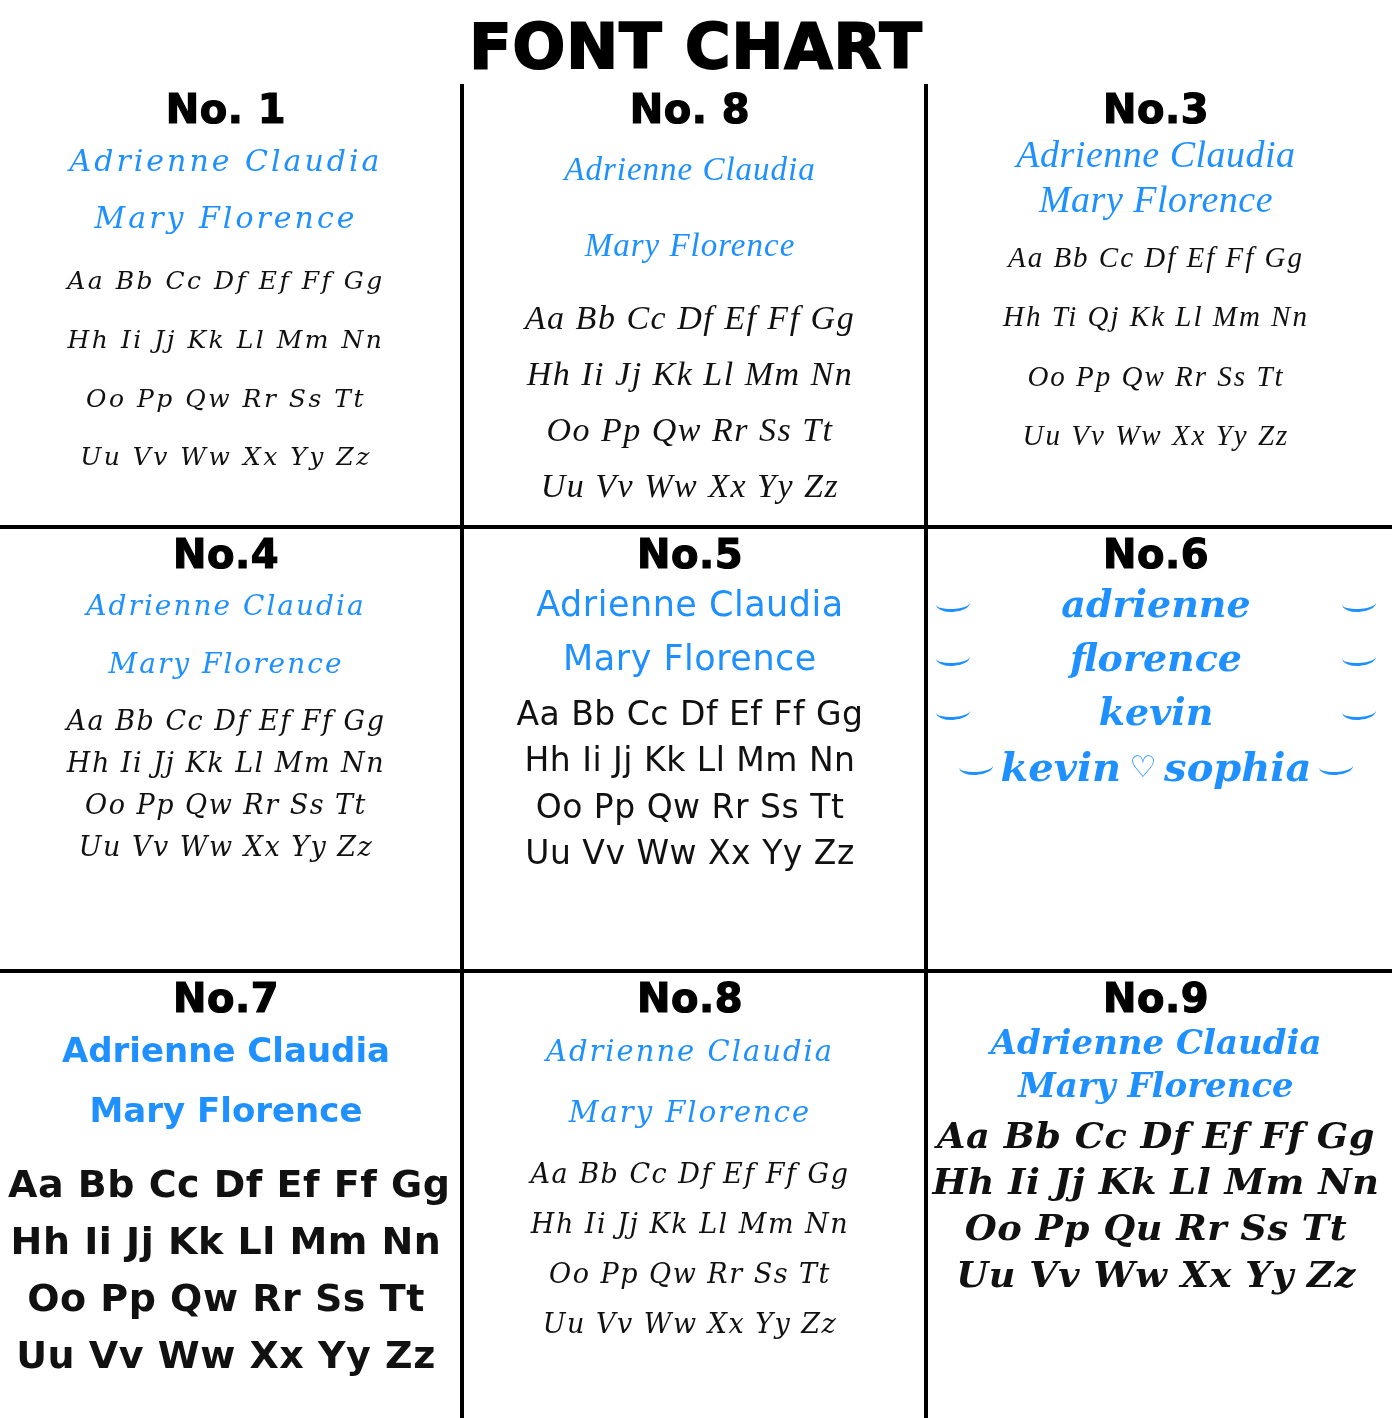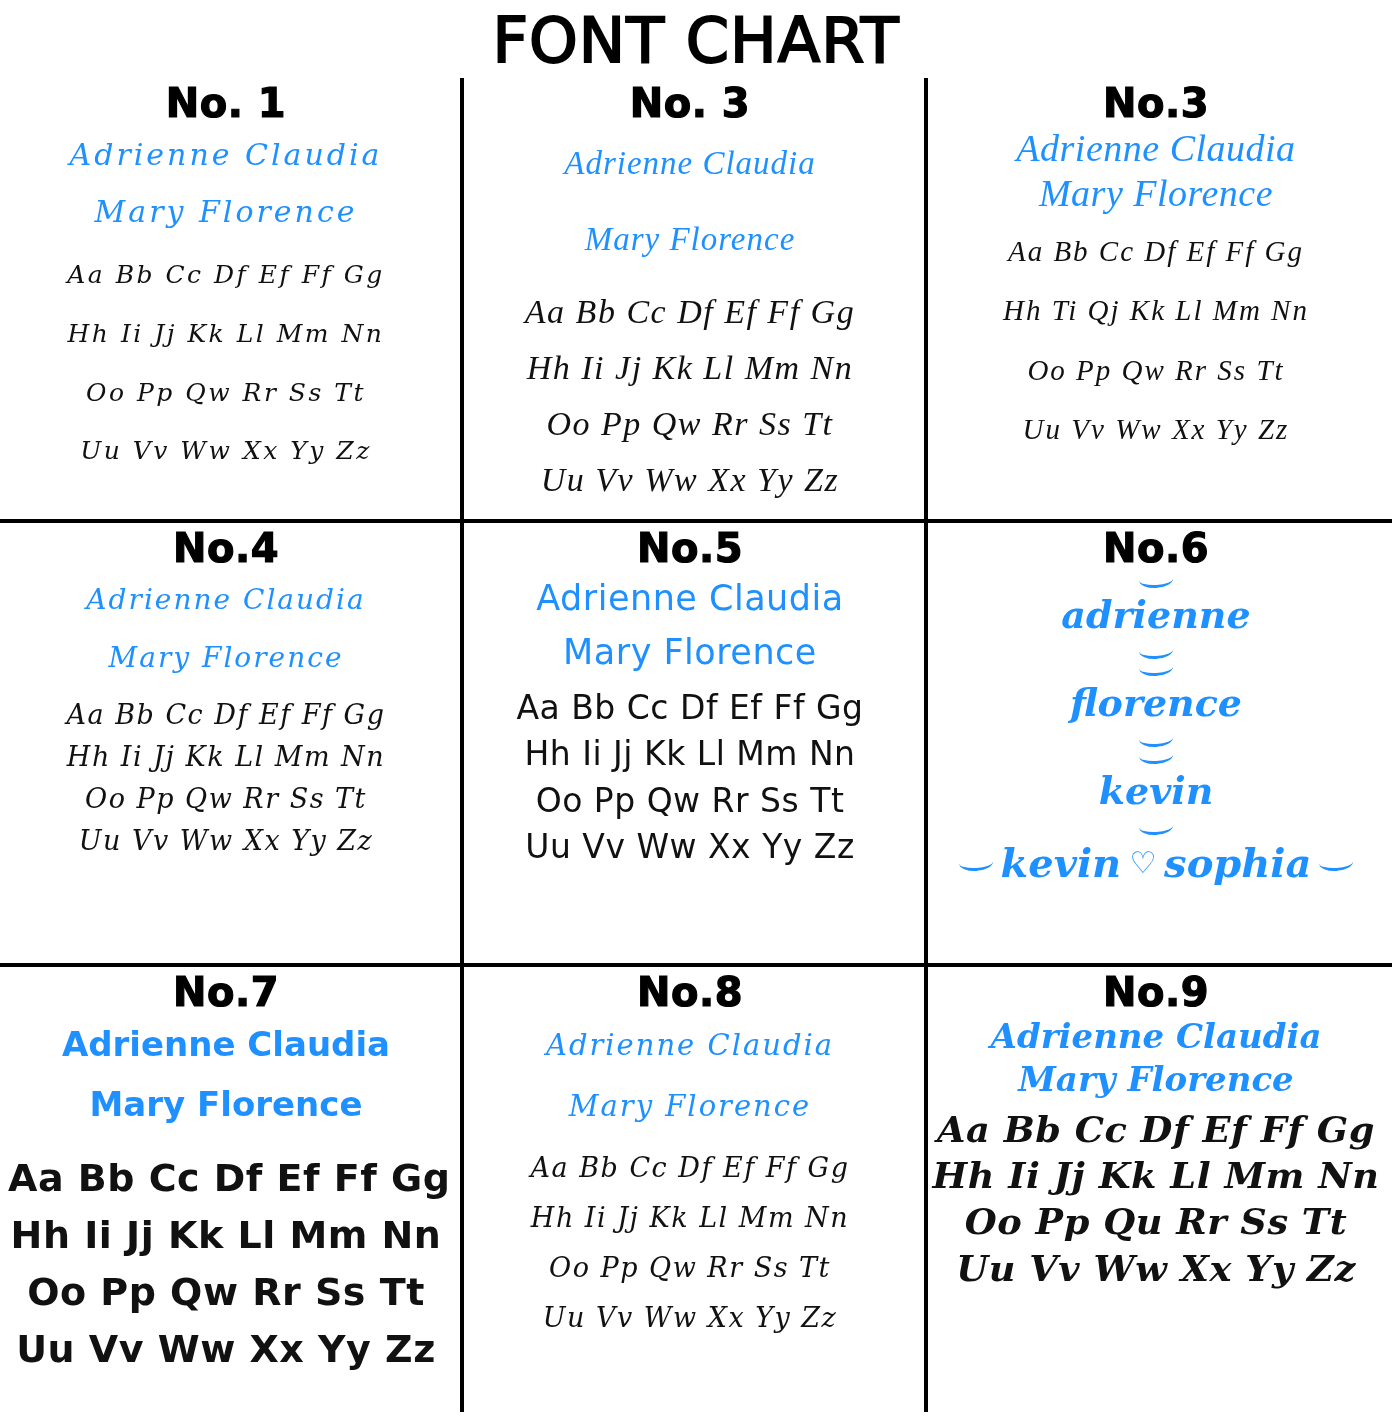--- a/index.html
+++ b/index.html
@@ -18,25 +18,25 @@
   .sheet {
     position: relative;
     width: 1392px;
     height: 1418px;
     box-sizing: border-box;
   }
 
   .chart-title {
     text-align: center;
     font-family: "DejaVu Sans", sans-serif;
-    font-weight: 400;
+    font-weight: 700;
     font-size: 62px;
     letter-spacing: 1px;
     line-height: 1;
-    padding-top: 10px;
+    padding-top: 16px;
     padding-bottom: 6px;
     -webkit-text-stroke: 2px #000;
   }
 
   .grid {
     display: grid;
     grid-template-columns: 1fr 1fr 1fr;
     grid-template-rows: 1fr 1fr 1fr;
     width: 1392px;
     height: 1334px;
@@ -186,21 +186,21 @@
     font-style: italic;
     font-weight: 700;
     font-size: 38px;
     line-height: 1.42;
     letter-spacing: 0px;
   }
   .f6 .swash-line {
     display: flex;
     align-items: center;
     justify-content: space-between;
-    flex-direction: column;
+    gap: 8px;
   }
   .f6 .swash {
     display: inline-block;
     width: 34px;
     height: 14px;
     border-bottom: 3px solid #1E90FF;
     border-radius: 50%;
     transform: rotate(-3deg);
   }
   .f6 .kevin-line {
@@ -287,21 +287,21 @@
       </div>
       <div class="alphabet">
         <div>Aa Bb Cc Df Ef Ff Gg</div>
         <div>Hh Ii Jj Kk Ll Mm Nn</div>
         <div>Oo Pp Qw Rr Ss Tt</div>
         <div>Uu Vv Ww Xx Yy Zz</div>
       </div>
     </div>
 
     <div class="cell col2 row1 f2">
-      <div class="cell-label">No. 3</div>
+      <div class="cell-label">No. 8</div>
       <div class="sample">
         <div>Adrienne Claudia</div>
         <div>Mary Florence</div>
       </div>
       <div class="alphabet">
         <div>Aa Bb Cc Df Ef Ff Gg</div>
         <div>Hh Ii Jj Kk Ll Mm Nn</div>
         <div>Oo Pp Qw Rr Ss Tt</div>
         <div>Uu Vv Ww Xx Yy Zz</div>
       </div>

